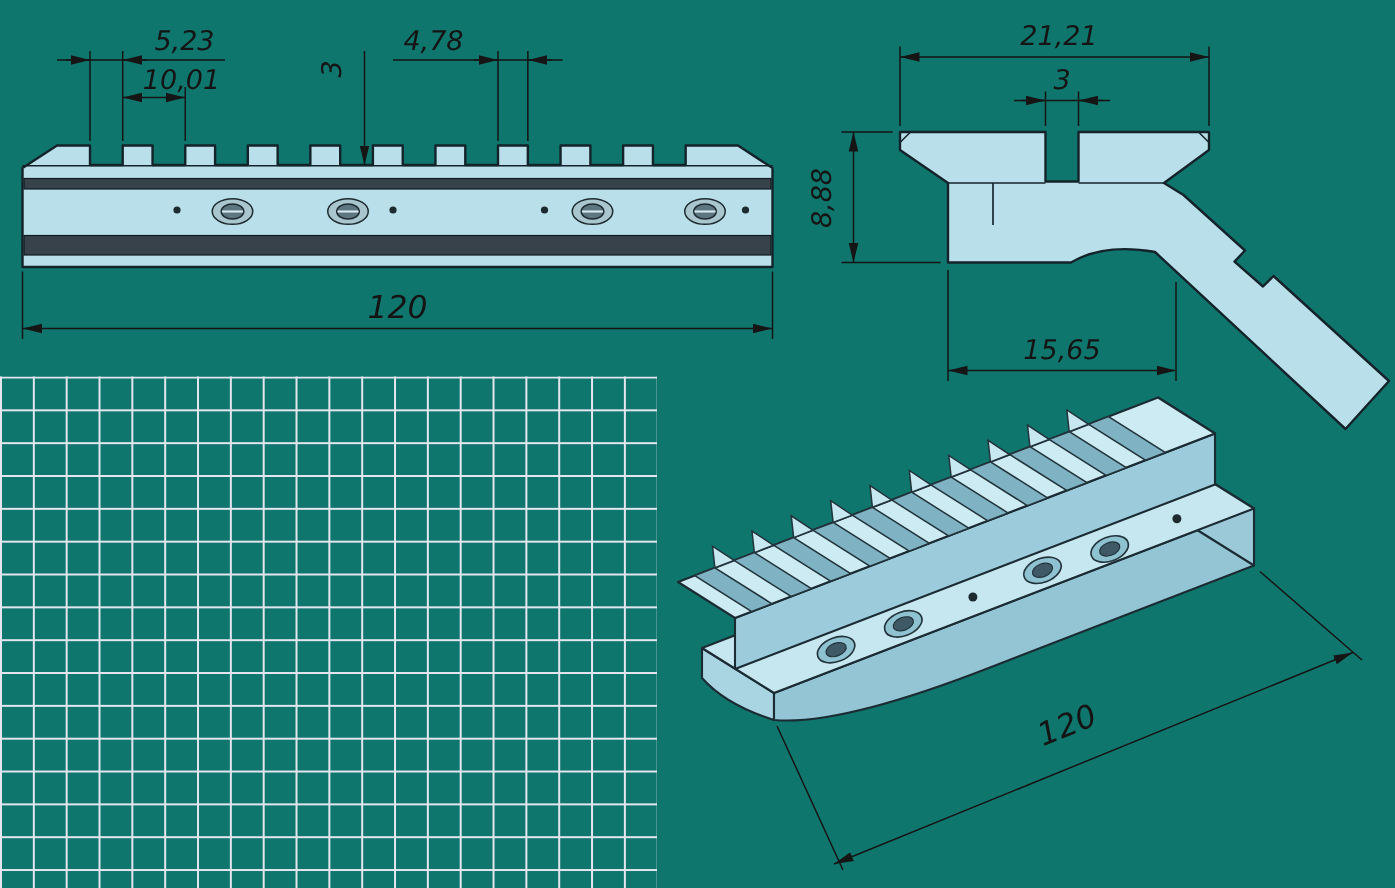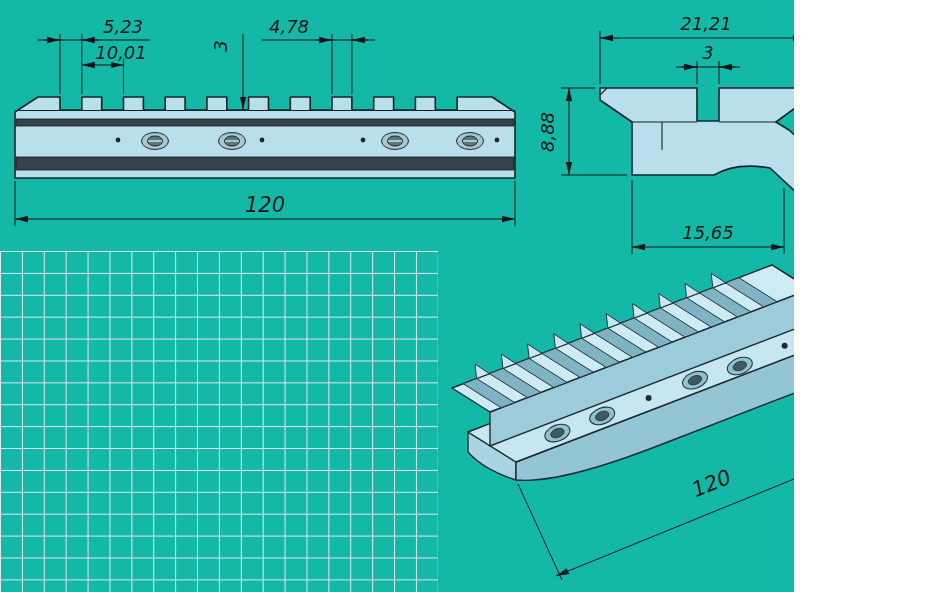--- a/index.html
+++ b/index.html
@@ -1,17 +1,17 @@
 <!DOCTYPE html>
 <html style="--part-fill: #b9e0ea; --band-dark: #37424a; --line: #14232b; --grid-line: #e3e6ef;"><head>
 <meta charset="utf-8">
 <style>
   * { box-sizing: border-box; }
   html, body { margin: 0; padding: 0; background: #ffffff; }
-  .sheet { position: relative; width: 794px; height: 592px; background: #14b8a6; overflow: hidden;
+  .sheet { position: relative; width: 930px; height: 592px; background: #0f766e; overflow: hidden;
            font-family: "DejaVu Sans", sans-serif; }
   .cad-grid { position: absolute; left: 0; top: 251px; width: 438px; height: 341px;
     background-image:
       linear-gradient(to right, var(--grid-line,#e3e6ef) 1px, transparent 1px),
       linear-gradient(to bottom, var(--grid-line,#e3e6ef) 1px, transparent 1px);
     background-size: 21.9px 21.9px; }
   .drawing { position: absolute; left: 0; top: 0; }
 
   .part   { fill: var(--part-fill,#b9e0ea); stroke: var(--line,#14232b); stroke-width: 1.6; stroke-linejoin: round; }
   .edge   { stroke: var(--line,#14232b); stroke-width: 1.1; fill: none; }

